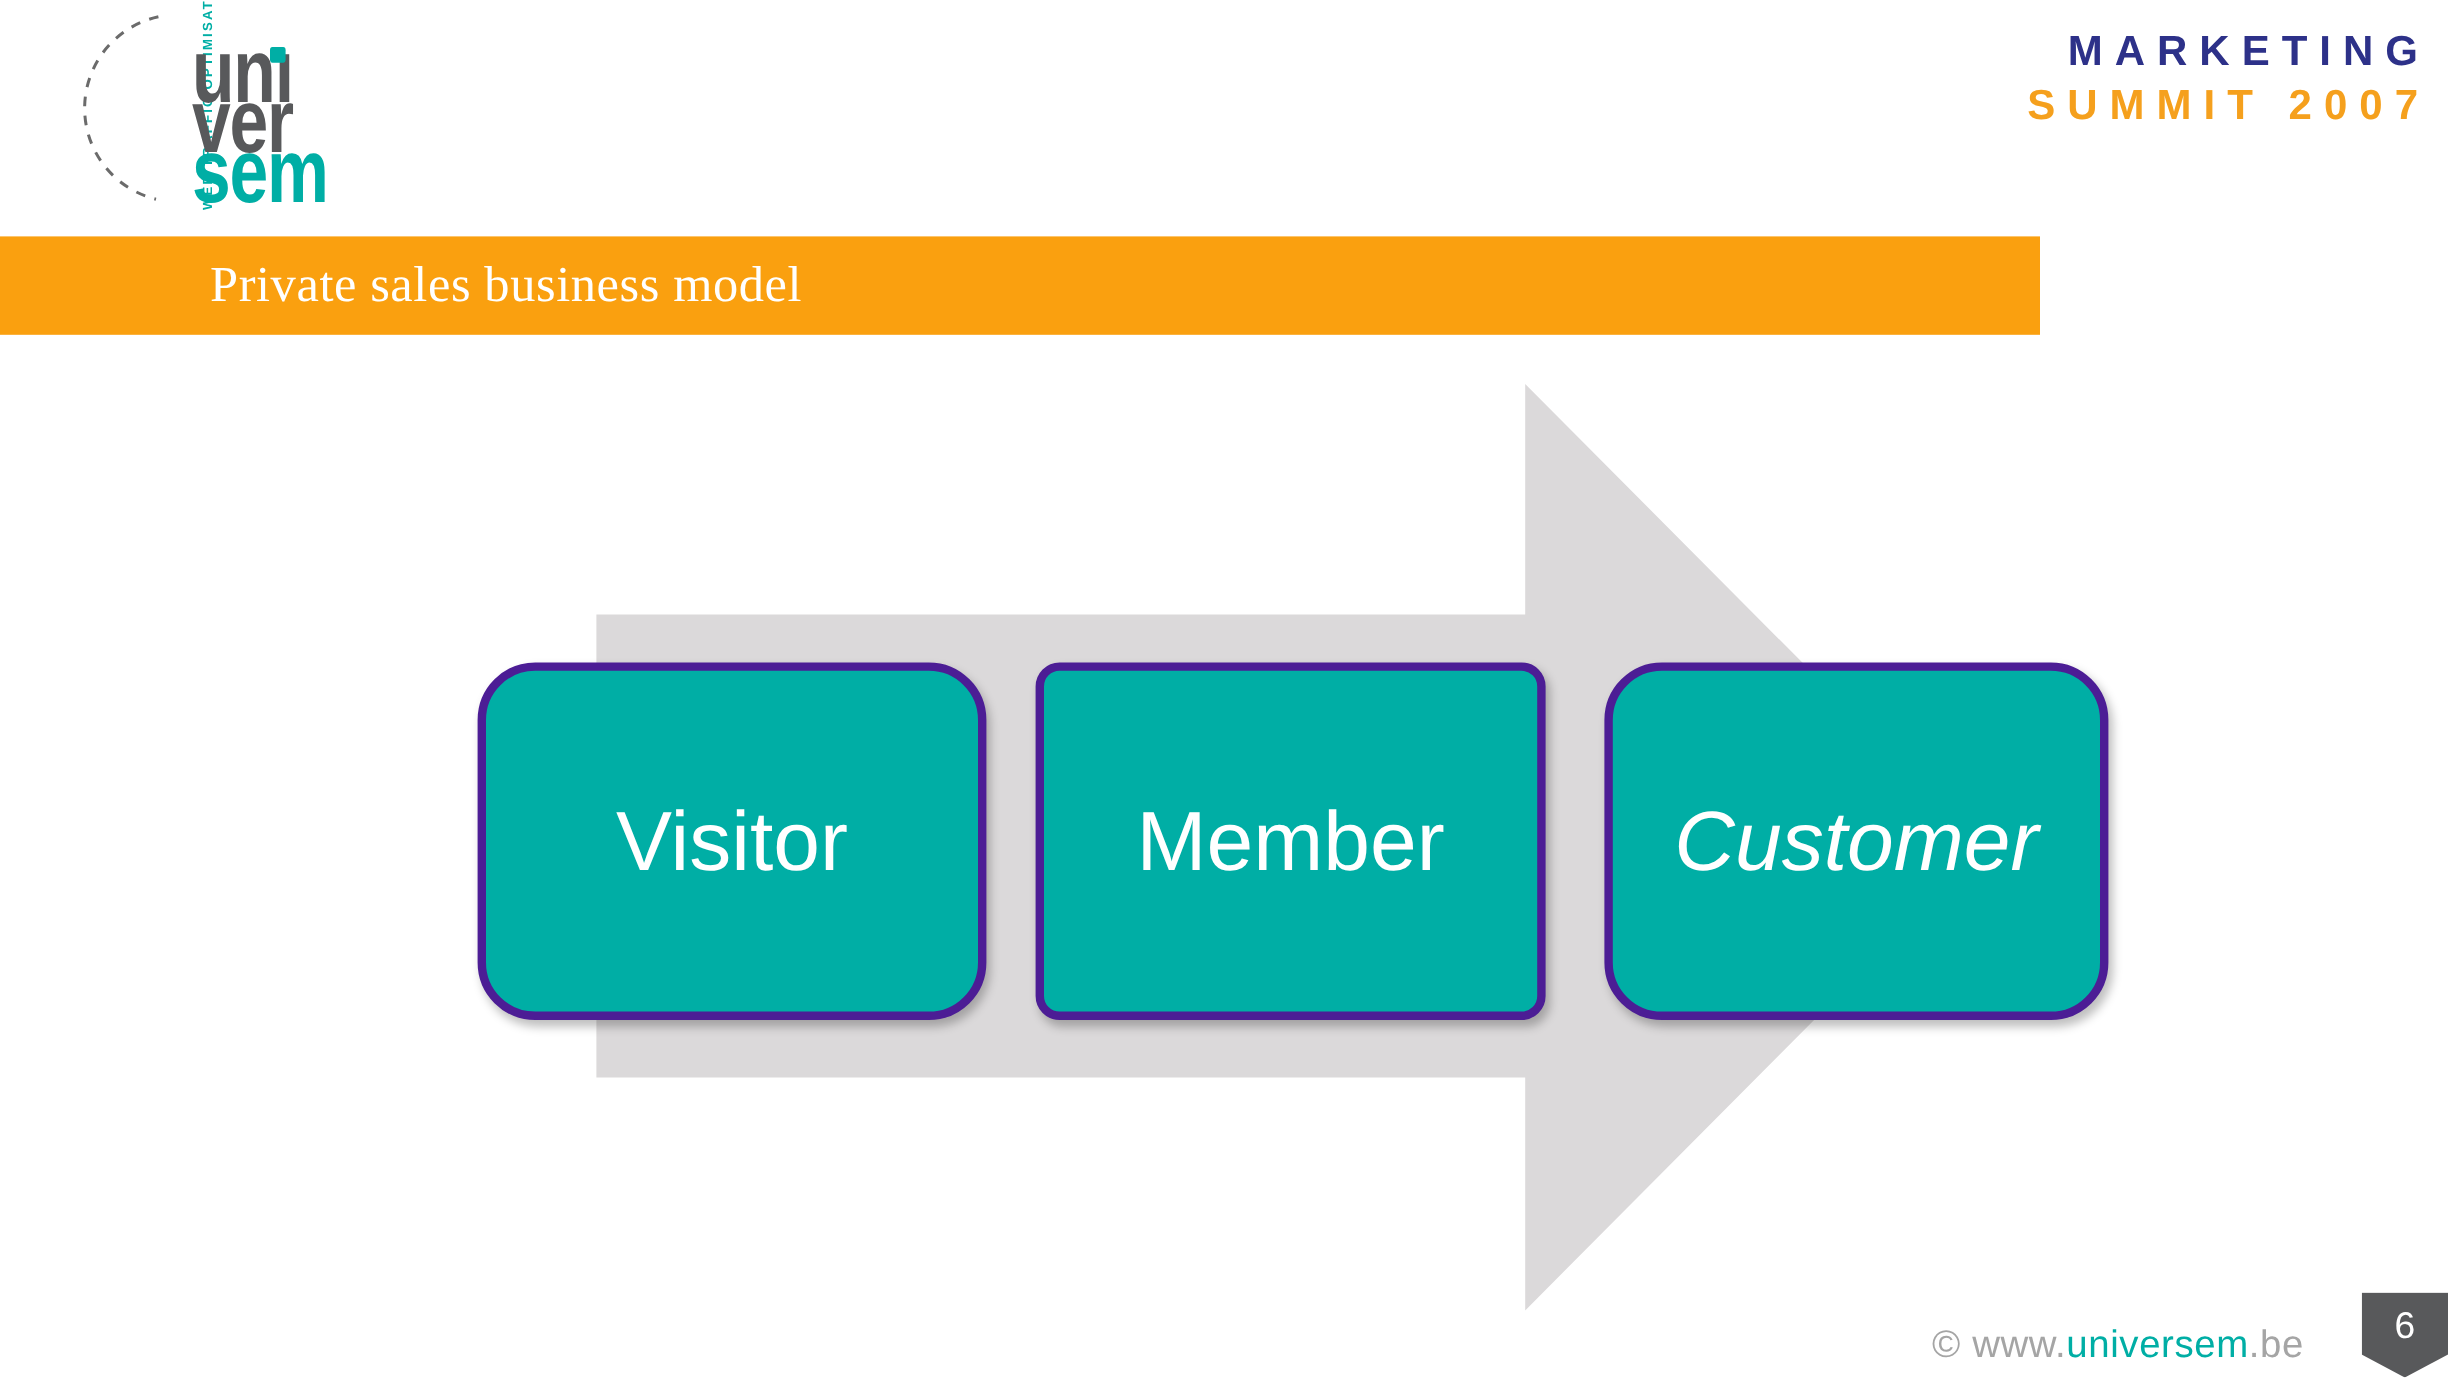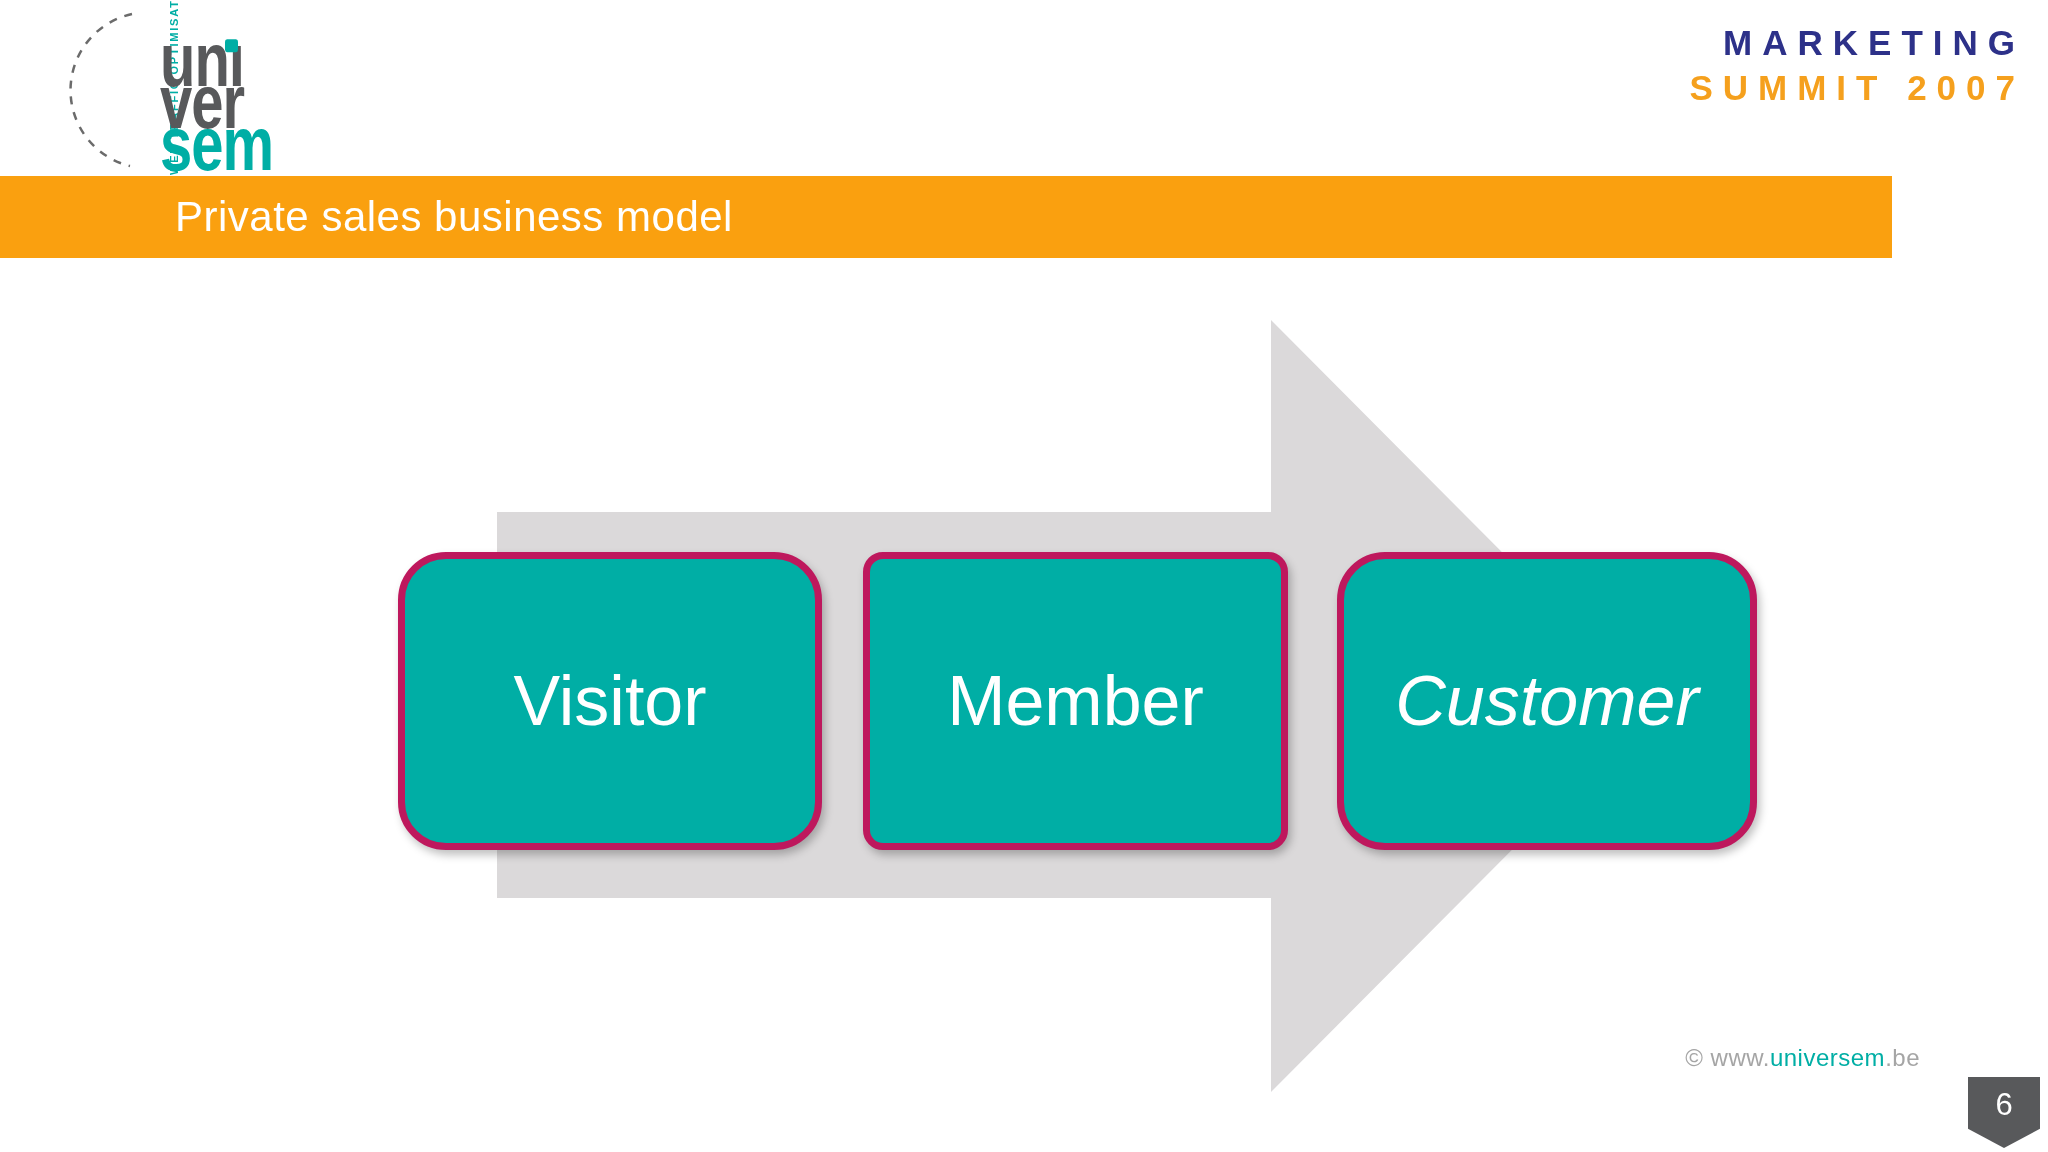--- a/index.html
+++ b/index.html
@@ -34,46 +34,47 @@
 
   .event-badge{position:absolute;right:33px;top:20px;text-align:right;}
   .event-line{
     display:block;line-height:45px;font-size:35px;font-weight:bold;
     letter-spacing:10px;margin-right:-10px;color:var(--navy);white-space:nowrap;
   }
   .event-line.accent{color:var(--orange-accent);}
 
   
   .banner{
-    position:absolute;left:0;top:176px;width:1892px;height:82px;
+    position:absolute;left:0;top:197px;width:1700px;height:82px;
     background:var(--orange-banner);
+    font-family:Liberation Serif, serif;
   }
   .banner-title{
     position:absolute;left:175px;top:0;height:82px;line-height:82px;
     font-size:42px;color:#fff;letter-spacing:0.5px;white-space:nowrap;
   }
 
   
   .diagram{position:absolute;left:0;top:265px;width:2048px;height:887px;}
   .arrow-svg{position:absolute;left:0;top:-265px;width:2048px;height:1152px;}
 
   .stage{
     position:absolute;top:287px;height:298px;box-sizing:border-box;
-    background:var(--teal);border:7px solid #be185d;border-radius:48px;
+    background:var(--teal);border:7px solid #4c1d95;border-radius:48px;
     box-shadow:3px 5px 8px rgba(0,0,0,0.25);
     display:flex;align-items:center;justify-content:center;
   }
   .stage-1{left:398px;width:424px;}
   .stage-2{left:863px;width:425px;border-radius:20px;}
   .stage-3{left:1337px;width:420px;font-style:italic;}
   .stage-label{font-size:70px;color:#fff;white-space:nowrap;}
 
   
   .copyright{
-    position:absolute;right:128px;top:1044px;font-size:24px;letter-spacing:0.5px;
+    position:absolute;right:128px;top:1102px;font-size:32px;letter-spacing:0.5px;
     color:var(--footer-gray);white-space:nowrap;
   }
   .copyright .brand{color:var(--teal);}
   .page-badge{
     position:absolute;left:1968px;top:1077px;width:72px;height:71px;
     background:var(--badge-gray);
     clip-path:polygon(0 0,100% 0,100% 73%,50% 100%,0 73%);
     display:flex;align-items:center;justify-content:center;
     padding-bottom:0;box-sizing:border-box;
   }

